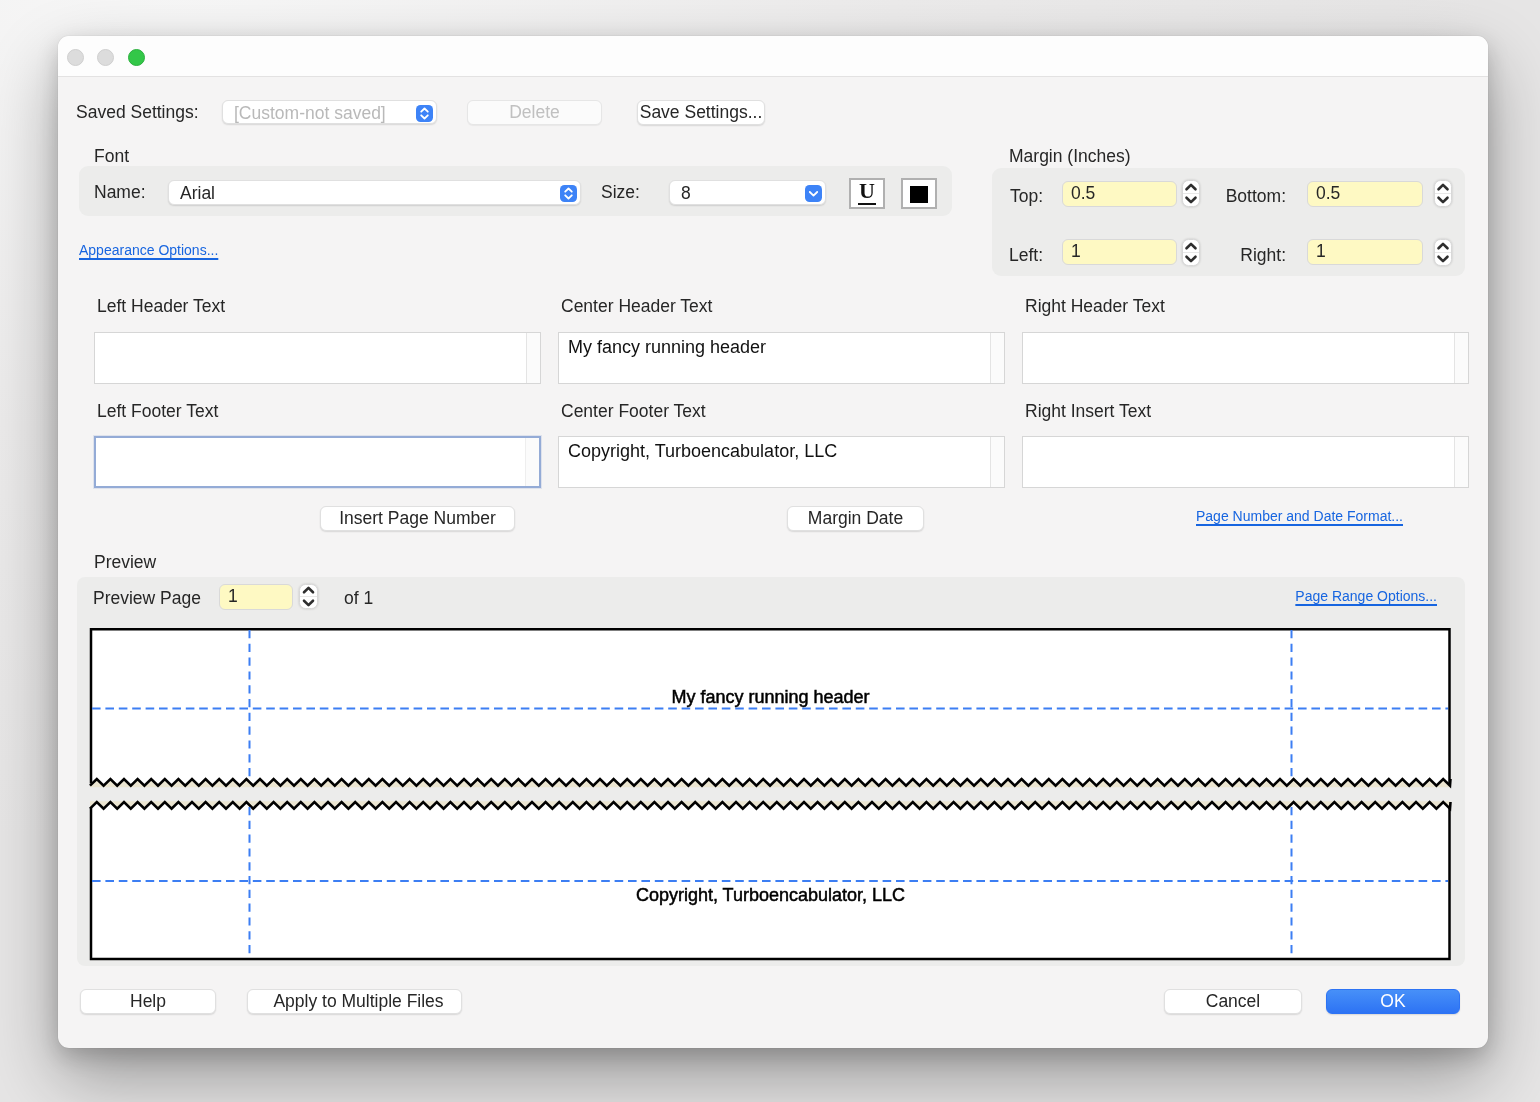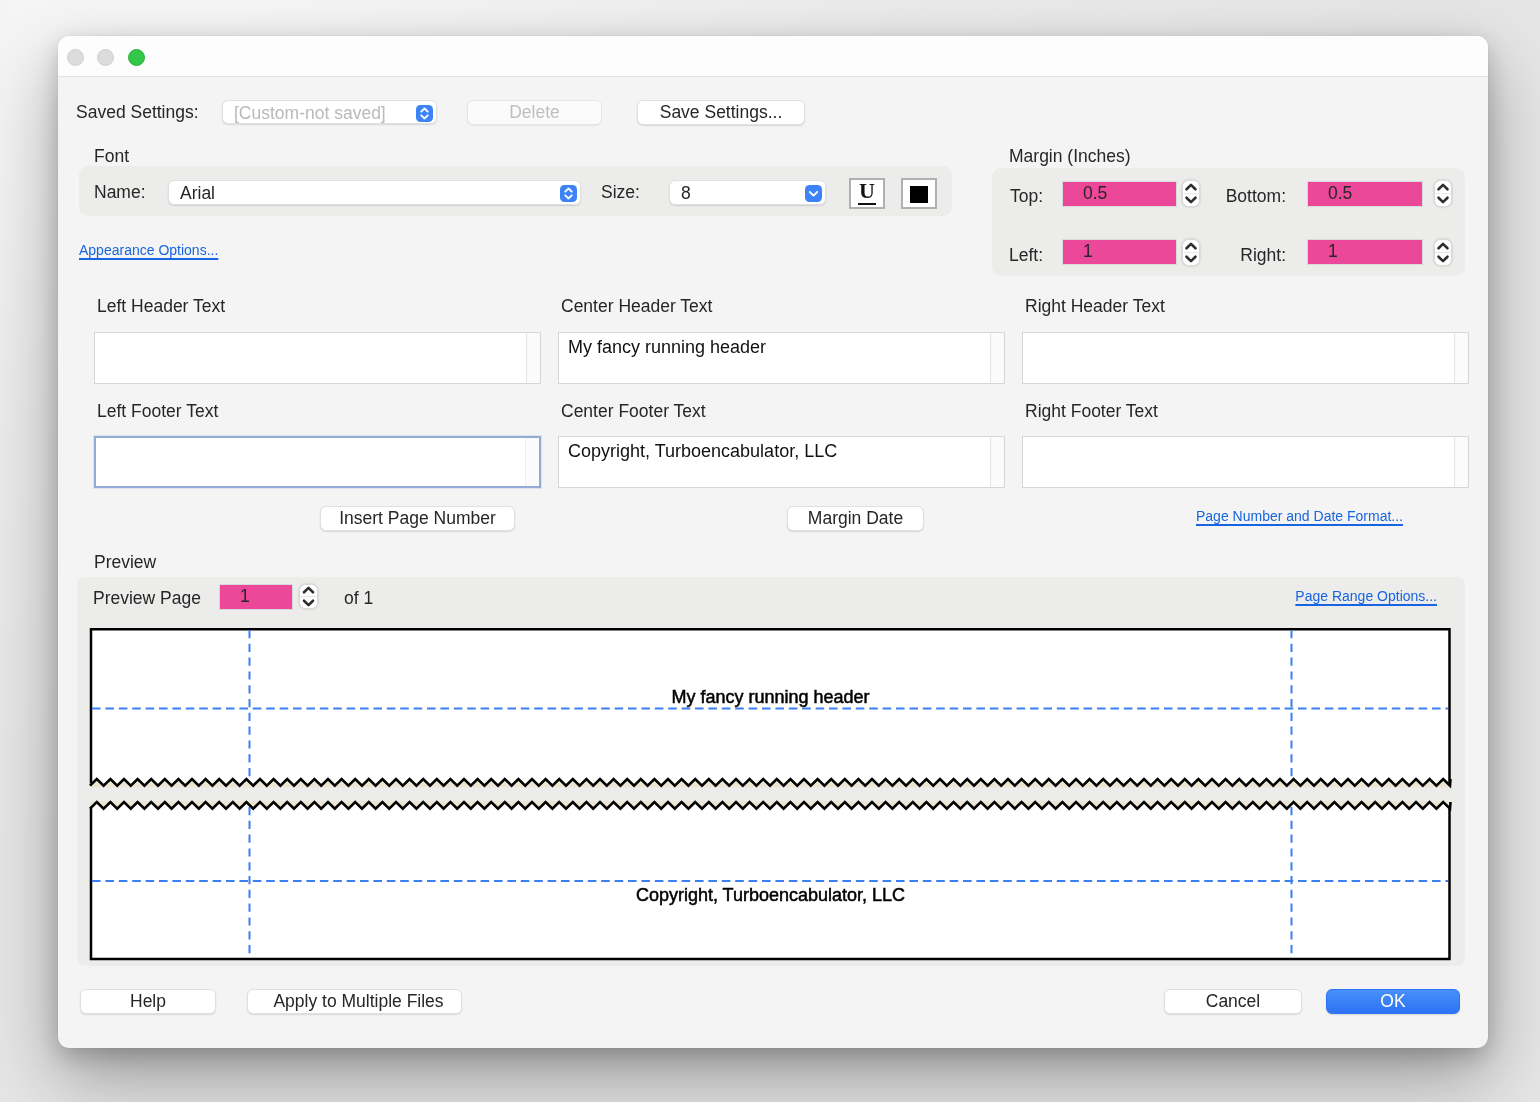--- a/index.html
+++ b/index.html
@@ -11,22 +11,22 @@
 .light { position:absolute; top:13px; width:17px; height:17px; border-radius:50%; }
 .lbl { position:absolute; font-size:17.5px; color:#262626; line-height:20px; white-space:nowrap; }
 .panel { position:absolute; background:#ececeb; border-radius:9px; }
 .btn { position:absolute; height:25px; background:#ffffff; border:1px solid #e0e0e0; border-radius:6px;
   box-shadow:0 1px 1.5px rgba(0,0,0,0.12); font-size:17.5px; color:#262626; text-align:center; line-height:23px; }
 .btn.disabled { color:#c0c0c0; box-shadow:0 1px 1px rgba(0,0,0,0.05); border-color:#e6e6e6; background:#fbfbfb; }
 .dd { position:absolute; background:#ffffff; border:1px solid #e0e0e0; border-radius:6px;
   box-shadow:0 1px 1.5px rgba(0,0,0,0.12); font-size:17.5px; color:#262626; }
 .dd .txt { position:absolute; left:11px; top:2px; line-height:20px; white-space:nowrap; }
 .dd .pop { position:absolute; right:3.5px; top:3.5px; width:17px; height:17px; }
-.inp { position:absolute; background:#ec4899; border:1px solid #d9d9d9; font-size:17.5px; color:#262626;
-  padding-left:20px; line-height:23px; border-radius:1px; }
+.inp { position:absolute; background:#fef9c3; border:1px solid #d9d9d9; font-size:17.5px; color:#262626;
+  padding-left:8px; line-height:23px; border-radius:6px; }
 .stp { position:absolute; filter:drop-shadow(0 0.5px 1px rgba(0,0,0,0.18)); }
 .link { position:absolute; font-size:14px; color:#1765e0; text-decoration:underline; text-decoration-thickness:1.7px; text-underline-offset:3px; line-height:20px; white-space:nowrap; }
 .ta { position:absolute; width:447px; height:52px; background:#fff; border:1px solid #d6d6d6; }
 .ta .sb { position:absolute; right:0; top:0; width:14px; height:100%; border-left:1px solid #e4e4e4; background:#fbfbfb; }
 .ta .tx { position:absolute; left:9px; top:4px; font-size:18px; color:#111; }
 .ta.focus { border:2px solid #94abd6; box-shadow:0 0 0 1px rgba(140,165,210,0.22); }
 </style></head>
 <body>
 <div class="window">
   <div class="titlebar"></div>
@@ -37,21 +37,21 @@
   <div class="lbl" style="left:18px; top:66px;">Saved Settings:</div>
   <div class="dd" style="left:164px; top:64px; width:215px; height:24px;">
     <div class="txt" style="color:#b9b9b9;">[Custom-not saved]</div>
     <div class="pop"><svg width="17" height="17" viewBox="0 0 17 17">
 <rect x="0" y="0" width="17" height="17" rx="4.5" fill="#3d83f7"></rect>
 <path d="M5.2 6.7 l3.3 -3.2 l3.3 3.2" fill="none" stroke="#fff" stroke-width="1.8" stroke-linecap="round" stroke-linejoin="round"></path>
 <path d="M5.2 10.3 l3.3 3.2 l3.3 -3.2" fill="none" stroke="#fff" stroke-width="1.8" stroke-linecap="round" stroke-linejoin="round"></path>
 </svg></div>
   </div>
   <div class="btn disabled" style="left:409px; top:64px; width:135px;">Delete</div>
-  <div class="btn" style="left:579px; top:64px; width:168px;">Save Settings...</div>
+  <div class="btn" style="left:579px; top:64px; width:128px;">Save Settings...</div>
 
   <div class="lbl" style="left:36px; top:110px;">Font</div>
   <div class="panel" style="left:21px; top:130px; width:873px; height:50px;"></div>
   <div class="lbl" style="left:36px; top:146px;">Name:</div>
   <div class="dd" style="left:110px; top:144px; width:413px; height:25px;">
     <div class="txt">Arial</div>
     <div class="pop" style="top:4px;"><svg width="17" height="17" viewBox="0 0 17 17">
 <rect x="0" y="0" width="17" height="17" rx="4.5" fill="#3d83f7"></rect>
 <path d="M5.2 6.7 l3.3 -3.2 l3.3 3.2" fill="none" stroke="#fff" stroke-width="1.8" stroke-linecap="round" stroke-linejoin="round"></path>
 <path d="M5.2 10.3 l3.3 3.2 l3.3 -3.2" fill="none" stroke="#fff" stroke-width="1.8" stroke-linecap="round" stroke-linejoin="round"></path>
@@ -116,21 +116,21 @@
   <div class="ta" style="left:500px; top:296px;">
       <div class="sb"></div>
       <div class="tx">My fancy running header</div>
     </div>
   <div class="ta" style="left:964px; top:296px;">
       <div class="sb"></div>
     </div>
 
   <div class="lbl" style="left:39px; top:365px;">Left Footer Text</div>
   <div class="lbl" style="left:503px; top:365px;">Center Footer Text</div>
-  <div class="lbl" style="left:967px; top:365px;">Right Footer Text</div>
+  <div class="lbl" style="left:967px; top:365px;">Right Insert Text</div>
   <div class="ta focus" style="left:36px; top:400px;">
       <div class="sb" style="border-left-color:#eee;"></div>
     </div>
   <div class="ta" style="left:500px; top:400px;">
       <div class="sb"></div>
       <div class="tx">Copyright, Turboencabulator, LLC</div>
     </div>
   <div class="ta" style="left:964px; top:400px;">
       <div class="sb"></div>
     </div>

